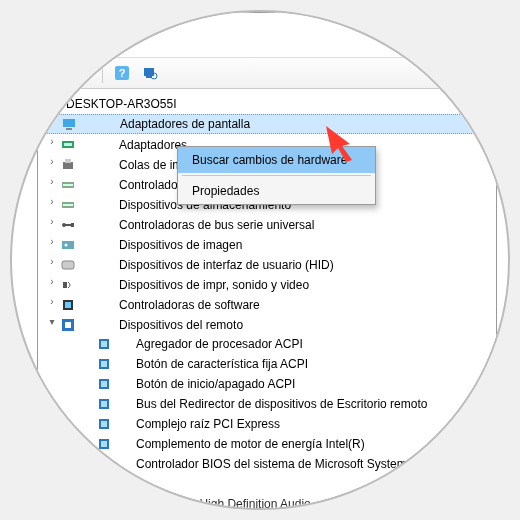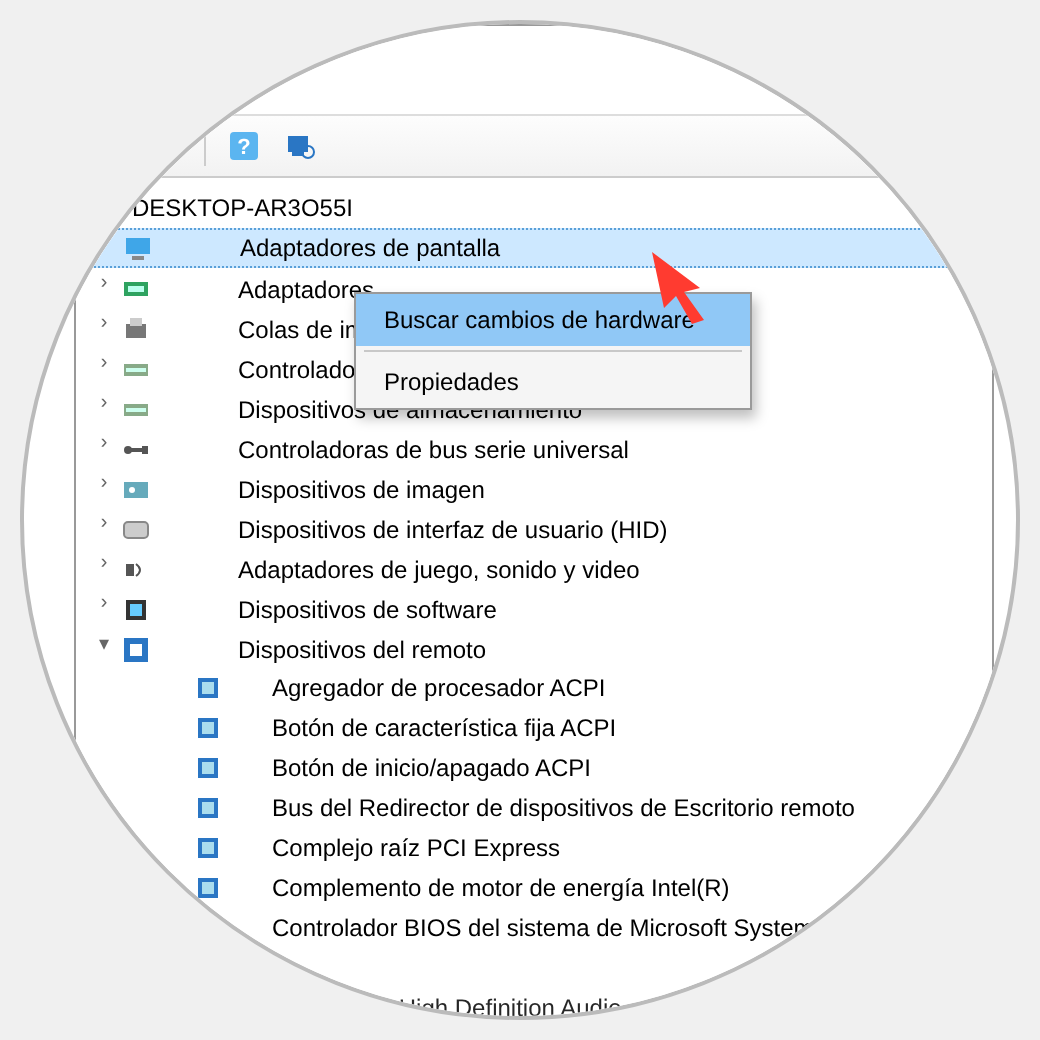--- a/index.html
+++ b/index.html
@@ -286,33 +286,33 @@
           </li>
           <li>
             <span class="twist" style="position: absolute; left: 4px;">›</span>
             <div class="row">
               <span class="icon">
                 <svg width="16" height="16">
                   <rect x="3" y="5" width="4" height="6" fill="#555"></rect>
                   <path d="M8 5q4 3 0 6" fill="none" stroke="#555"></path>
                 </svg>
               </span>
-              <span>Adaptadores de juego, sonido y video</span>
+              <span>Dispositivos de impr, sonido y video</span>
             </div>
           </li>
           <li>
             <span class="twist" style="position: absolute; left: 4px;">›</span>
             <div class="row">
               <span class="icon">
                 <svg width="16" height="16">
                   <rect x="3" y="3" width="10" height="10" fill="#333"></rect>
                   <rect x="5" y="5" width="6" height="6" fill="#6cf"></rect>
                 </svg>
               </span>
-              <span>Dispositivos de software</span>
+              <span>Controladoras de software</span>
             </div>
           </li>
           <li>
             <span class="twist" style="position: absolute; left: 4px;">▾</span>
             <div class="row">
               <span class="icon">
                 <svg width="16" height="16">
                   <rect x="2" y="2" width="12" height="12" fill="#2a76c4"></rect>
                   <rect x="5" y="5" width="6" height="6" fill="#fff"></rect>
                 </svg>

